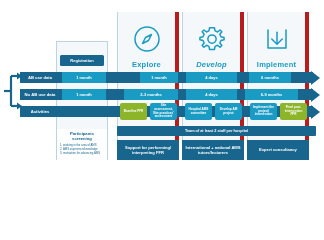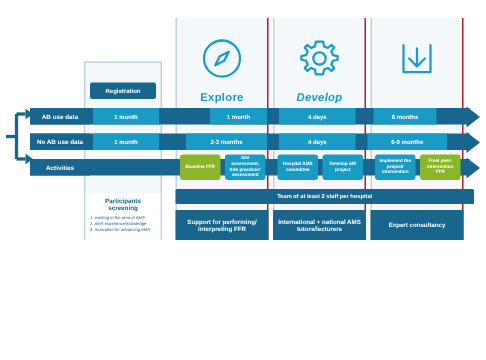--- a/index.html
+++ b/index.html
@@ -8,21 +8,21 @@
     font-family: "Liberation Sans", sans-serif;
     background:#ffffff;
     position:relative;
   }
   #root { position:absolute; left:0; top:0; width:324px; height:160px; }
 
   .phase-col {
     position:absolute; top:12px; height:148px;
     background:#f4f8fb;
     border-left:1px solid #bcd4e2;
-    border-right:1px solid #b91c1c;
+    border-right:4px solid #b91c1c;
   }
   .phase-icon { position:absolute; left:0; right:0; top:12px; display:flex; justify-content:center; }
   .phase-icon svg { display:block; }
   .phase-title {
     position:absolute; left:0; right:0; top:48px;
     text-align:center; color:#1a9bc4;
     font-size:7.5px; font-weight:bold; letter-spacing:.2px;
   }
 
   .reg-col {
@@ -134,20 +134,21 @@
   <div class="phase-col" id="col-implement" style="left:247px; width:62px;">
     <div class="phase-icon">
       <svg width="30" height="30" viewBox="0 0 40 40">
         <g fill="none" stroke="#1a9bc4" stroke-width="2" stroke-linejoin="round" stroke-linecap="round">
           <path d="M8 8 L8 32 L32 32 L32 8"></path>
           <path d="M20 11 L20 26"></path>
           <path d="M13 20 L20 27 L27 20"></path>
         </g>
       </svg>
     </div>
+    <div class="phase-title">Implement</div>
   </div>
 
   <div class="reg-col"></div>
   <div class="reg-box">Registration</div>
 
   <div class="bracket">
     <svg width="20" height="42" viewBox="0 0 20 42">
       <path d="M2 21 L9 21" stroke="#18668e" stroke-width="2.2" fill="none"></path>
       <path d="M9 6 L9 36" stroke="#18668e" stroke-width="2.2" fill="none"></path>
       <path d="M9 6 L15 6" stroke="#18668e" stroke-width="2.2" fill="none"></path>

